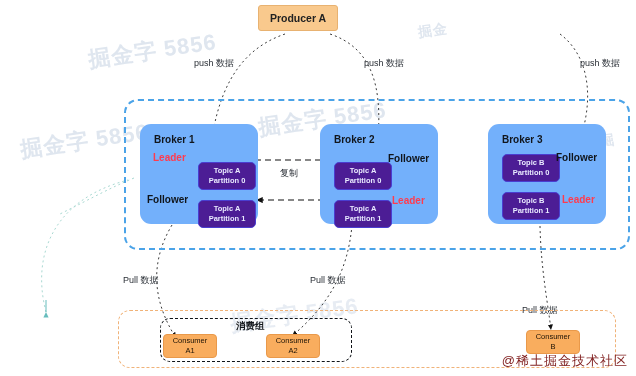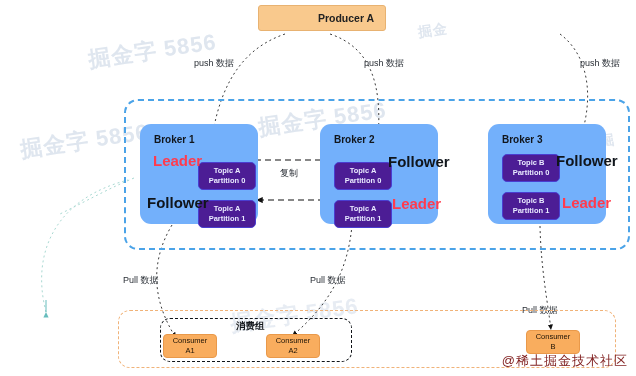--- a/index.html
+++ b/index.html
@@ -26,21 +26,21 @@
   
   .cluster-frame{position:absolute;border:2px dashed #4aa3e8;border-radius:14px;}
 
   
   .broker{position:absolute;background:#73b0fb;border-radius:11px;}
   .broker-title{position:absolute;left:14px;top:10px;font-size:10px;font-weight:700;color:#11161c;}
   .partition{position:absolute;background:#4c1d95;border:1px solid #4a3ed0;border-radius:5px;
              color:#e9eaff;font-size:7.5px;line-height:10px;font-weight:600;
              display:flex;flex-direction:column;align-items:center;justify-content:center;
              text-align:center;}
-  .role{position:absolute;font-size:15px;font-weight:700;}
+  .role{position:absolute;font-size:10px;font-weight:700;}
   .role.leader{color:#ff3b4e;}
   .role.follower{color:#10151b;}
 
   
   .flabel{position:absolute;font-size:9px;color:#2a2f36;white-space:nowrap;font-weight:500;}
   .flabel.cn{font-size:9px;}
 
   
   .zk{position:absolute;background:#9cf79c;border:1px solid #77dd7a;border-radius:4px;
       color:#14331a;font-size:9.5px;font-weight:700;line-height:12px;text-align:center;
@@ -93,21 +93,21 @@
 
     <path d="M352,225 C348,270 330,304 292,336" fill="none" stroke="#3b3b3b" stroke-width="1" stroke-dasharray="2,3" marker-end="url(#arrBlack)"></path>
 
     <path d="M540,226 C541,270 548,304 551,330" fill="none" stroke="#3b3b3b" stroke-width="1" stroke-dasharray="2,3" marker-end="url(#arrBlack)"></path>
 
     <path d="M46,312 C30,250 58,198 128,180" fill="none" stroke="#a9d9d2" stroke-width="1" stroke-dasharray="2,3"></path>
     <path d="M46,312 L46,300" fill="none" stroke="#67bdbd" stroke-width="1" marker-start="url(#arrTeal)"></path>
     <path d="M134,178 C110,188 96,196 60,214" fill="none" stroke="#a9d9d2" stroke-width="1" stroke-dasharray="2,3"></path>
   </svg>
 
-  <div class="producer" style="left:258px;top:5px;width:78px;height:24px;padding-left:48px;">
+  <div class="producer" style="left:258px;top:5px;width:78px;height:24px;">
     <span>Producer A</span>
   </div>
 
   <div class="flabel" style="left:194px;top:57px;">push 数据</div>
   <div class="flabel" style="left:364px;top:57px;">push 数据</div>
   <div class="flabel" style="left:580px;top:57px;">push 数据</div>
 
   <div class="cluster-frame" style="left:124px;top:99px;width:502px;height:147px;"></div>
 
   <div class="broker" style="left:140px;top:124px;width:118px;height:100px;">

